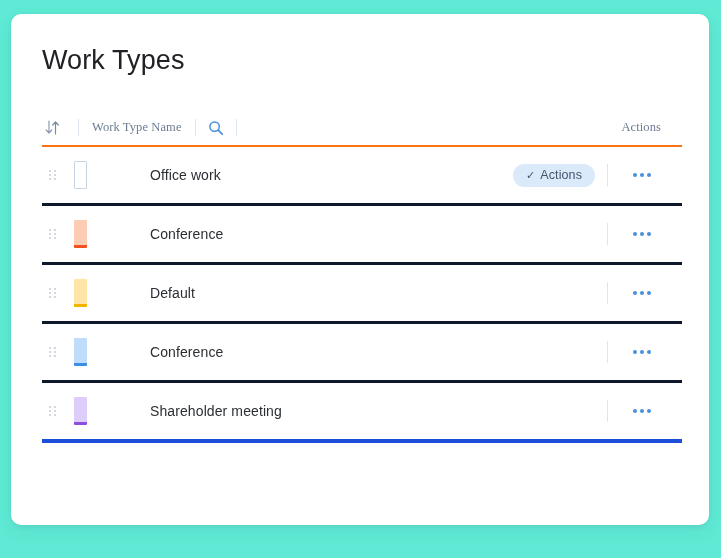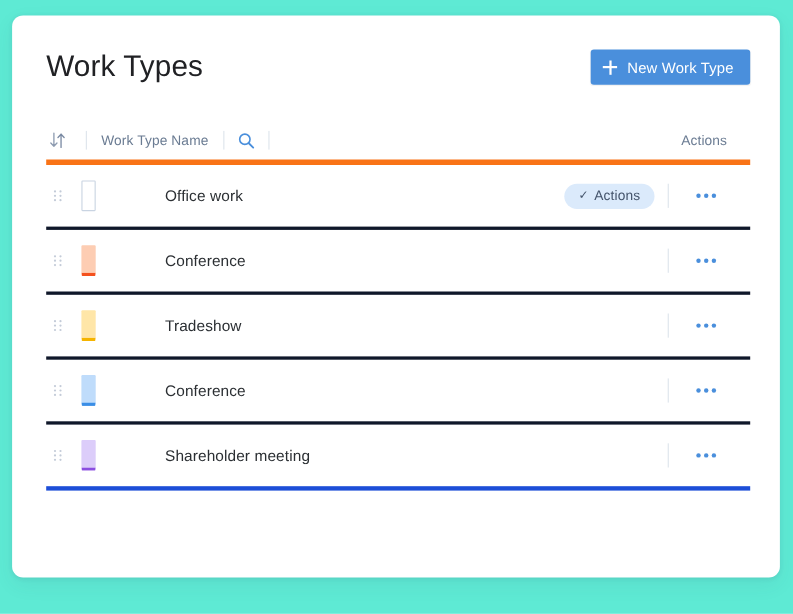--- a/index.html
+++ b/index.html
@@ -90,23 +90,24 @@
   .table {
     position: absolute;
     left: 31px;
     right: 27px;
     top: 96px;
   }
 
   .thead {
     position: relative;
     height: 35px;
-    border-bottom: 5px solid #f97316;
-    display: flex;
-    align-items: center;
+    border-bottom: 2px solid #f97316;
+    display: flex;
+    align-items: center;
+    font-family: Liberation Serif, serif;
   }
   .th-sort {
     width: 36px;
     display: flex;
     align-items: center;
     justify-content: flex-start;
     padding-left: 2px;
     box-sizing: border-box;
     cursor: pointer;
   }
@@ -263,24 +264,20 @@
   }
 </style>
 </head>
 <body>
 
 <div class="page">
   <div class="card">
 
     <div class="card-header">
       <div class="page-title">Work Types</div>
-      <button class="new-btn">
-        <span class="plus-icon"></span>
-        <span>New Work Type</span>
-      </button>
     </div>
 
     <div class="table">
 
       <div class="thead">
         <div class="th-sort">
           <svg class="sort-icon" viewBox="0 0 17 15">
             <path d="M5 1 L5 13 M5 13 L2.2 10 M5 13 L7.8 10" stroke="#8d9bb0" stroke-width="1.2" fill="none" stroke-linecap="round"></path>
             <path d="M11.5 14 L11.5 2 M11.5 2 L8.7 5 M11.5 2 L14.3 5" stroke="#7a8aa3" stroke-width="1.2" fill="none" stroke-linecap="round"></path>
           </svg>
@@ -362,21 +359,21 @@
                 <i></i>
                 <i></i>
                 <i></i>
                 <i></i>
                 <i></i>
               </div>
             </div>
             <div class="cell-color">
               <div class="swatch" style="background: rgb(255, 230, 168); border-bottom: 3px solid rgb(245, 180, 0);"></div>
             </div>
-            <div class="cell-name">Tradeshow</div>
+            <div class="cell-name">Default</div>
             <div class="cell-badge"></div>
             <div class="cell-actions">
               <div class="action-div"></div>
               <button class="dots-btn">
                 <i></i>
                 <i></i>
                 <i></i>
               </button>
             </div>
           </div>

